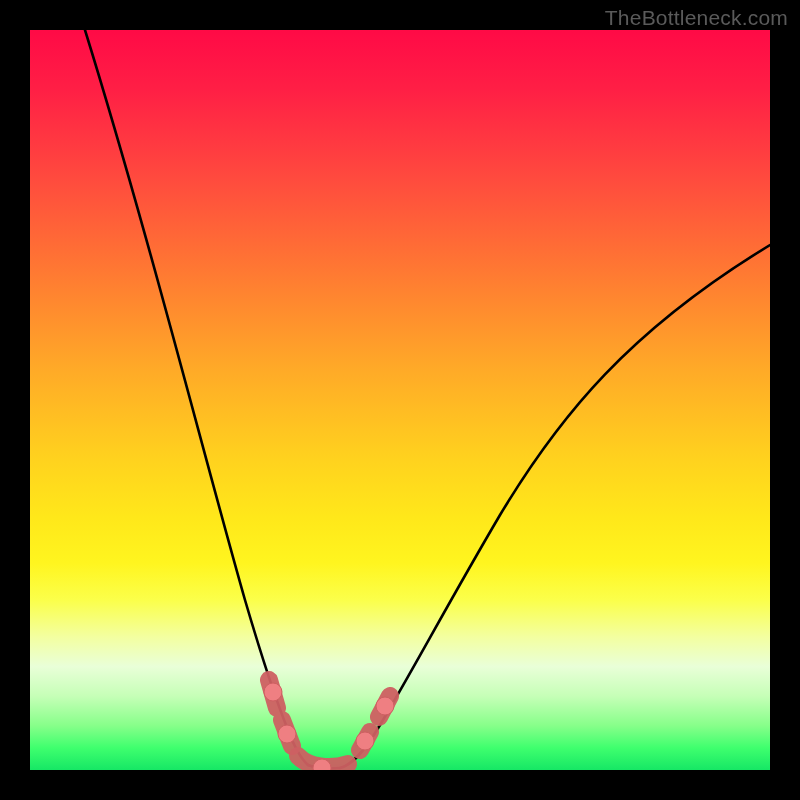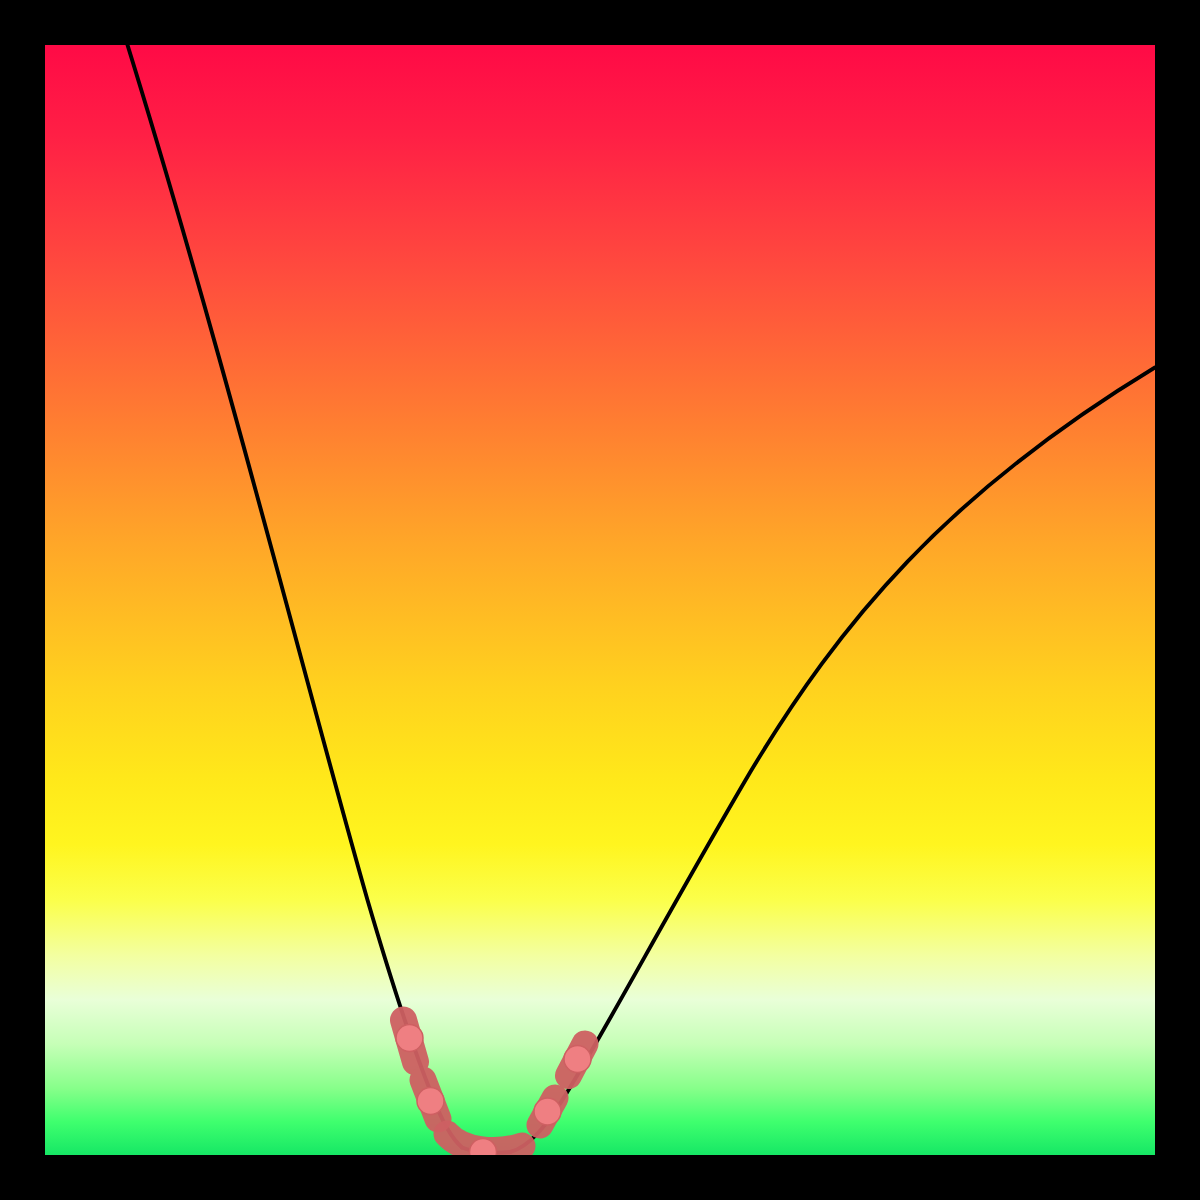--- a/index.html
+++ b/index.html
@@ -60,20 +60,21 @@
     top: 0;
     width: 740px;
     height: 740px;
   }
 </style>
 </head>
 <body>
 
 <div class="frame">
 
+  <div class="watermark">TheBottleneck.com</div>
 
   <div class="plot-area">
 
     <svg class="curve" viewBox="0 0 740 740" preserveAspectRatio="none">
 
       <path d="M 55 0
            C 120 210, 175 430, 215 570
            C 232 628, 245 668, 258 700
            C 264 716, 270 728, 278 735" fill="none" stroke="#000" stroke-width="2.6" stroke-linecap="round"></path>
 

